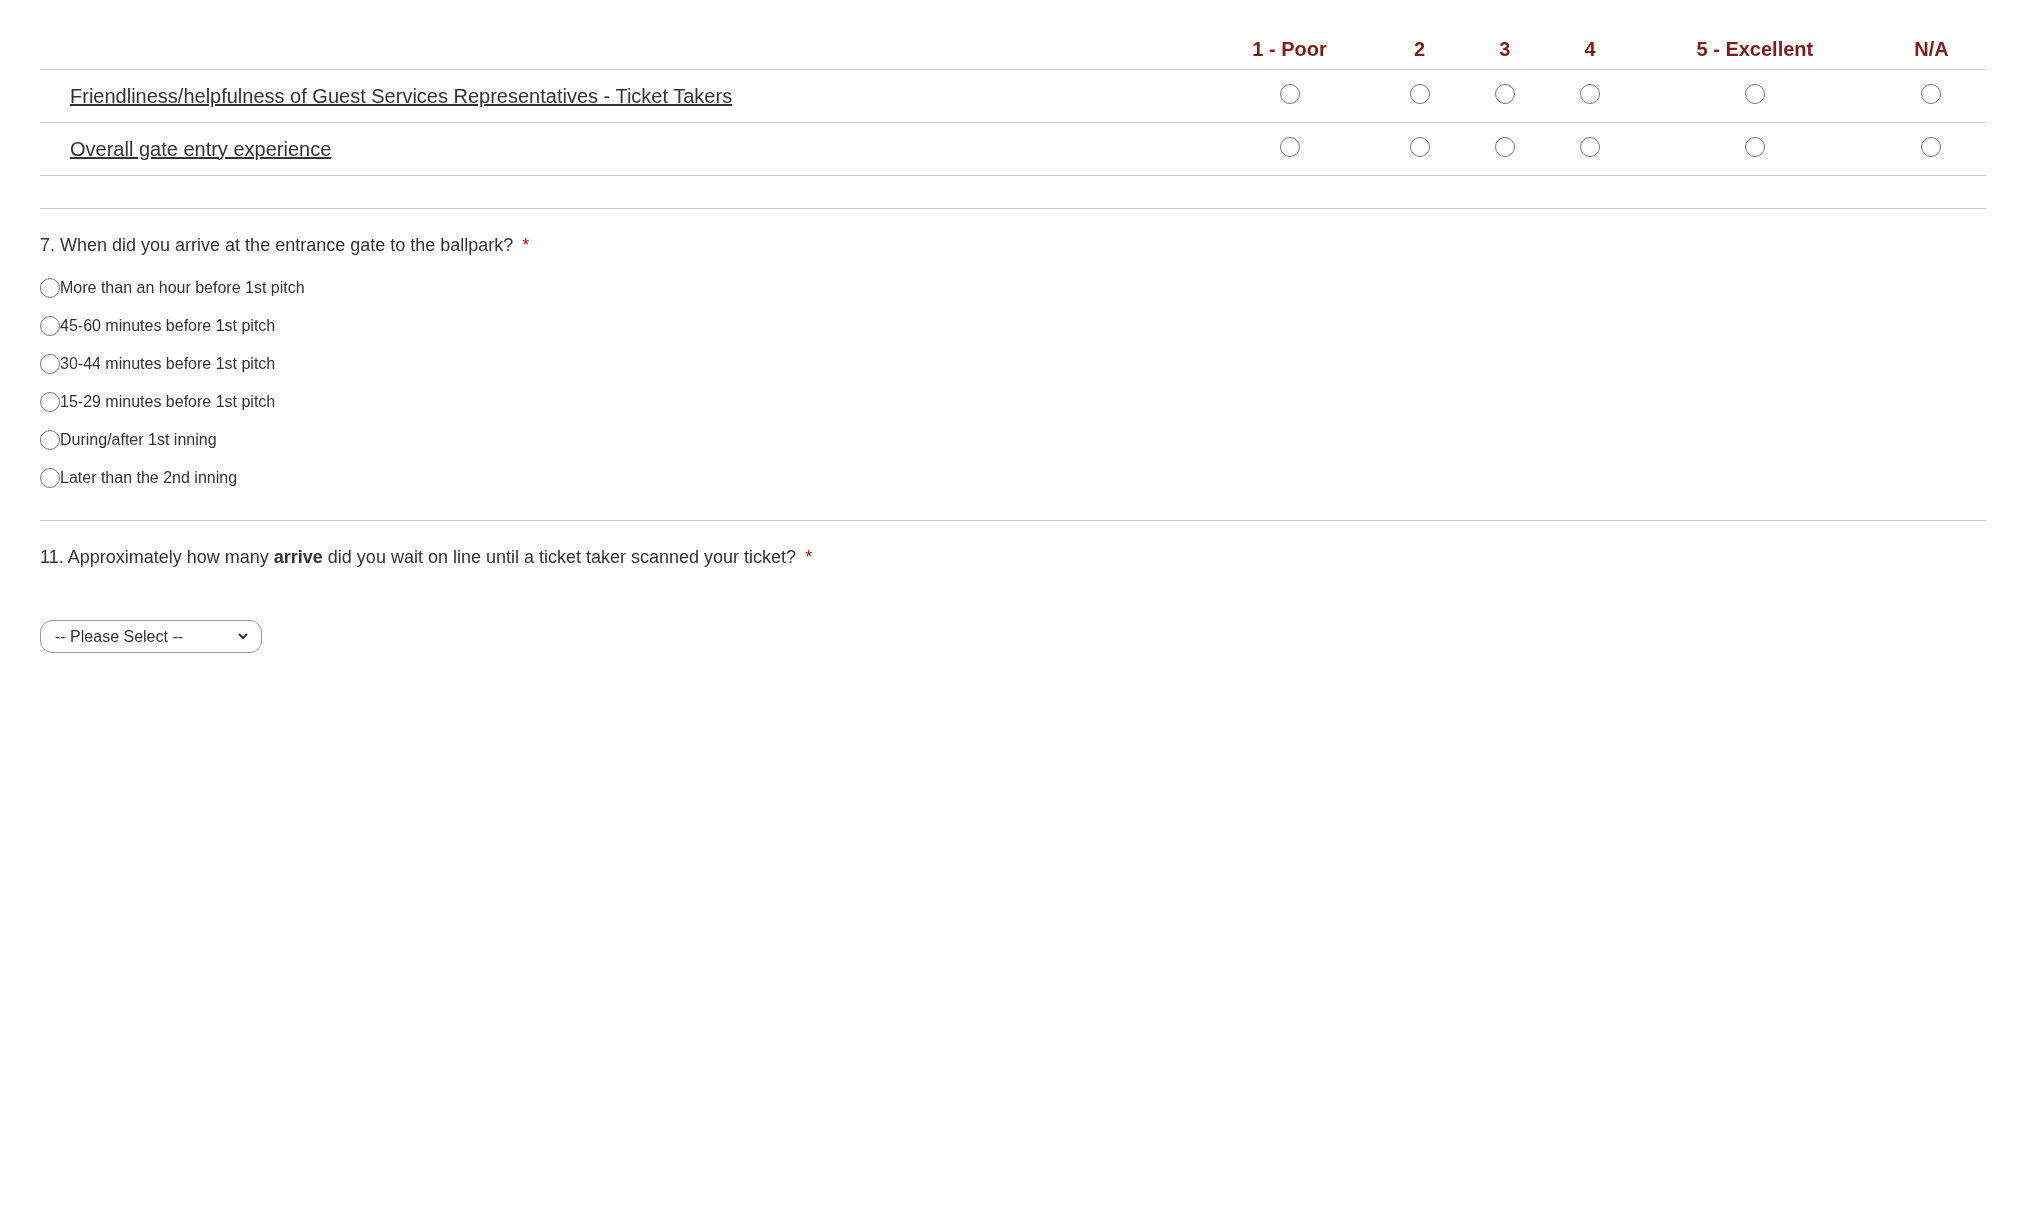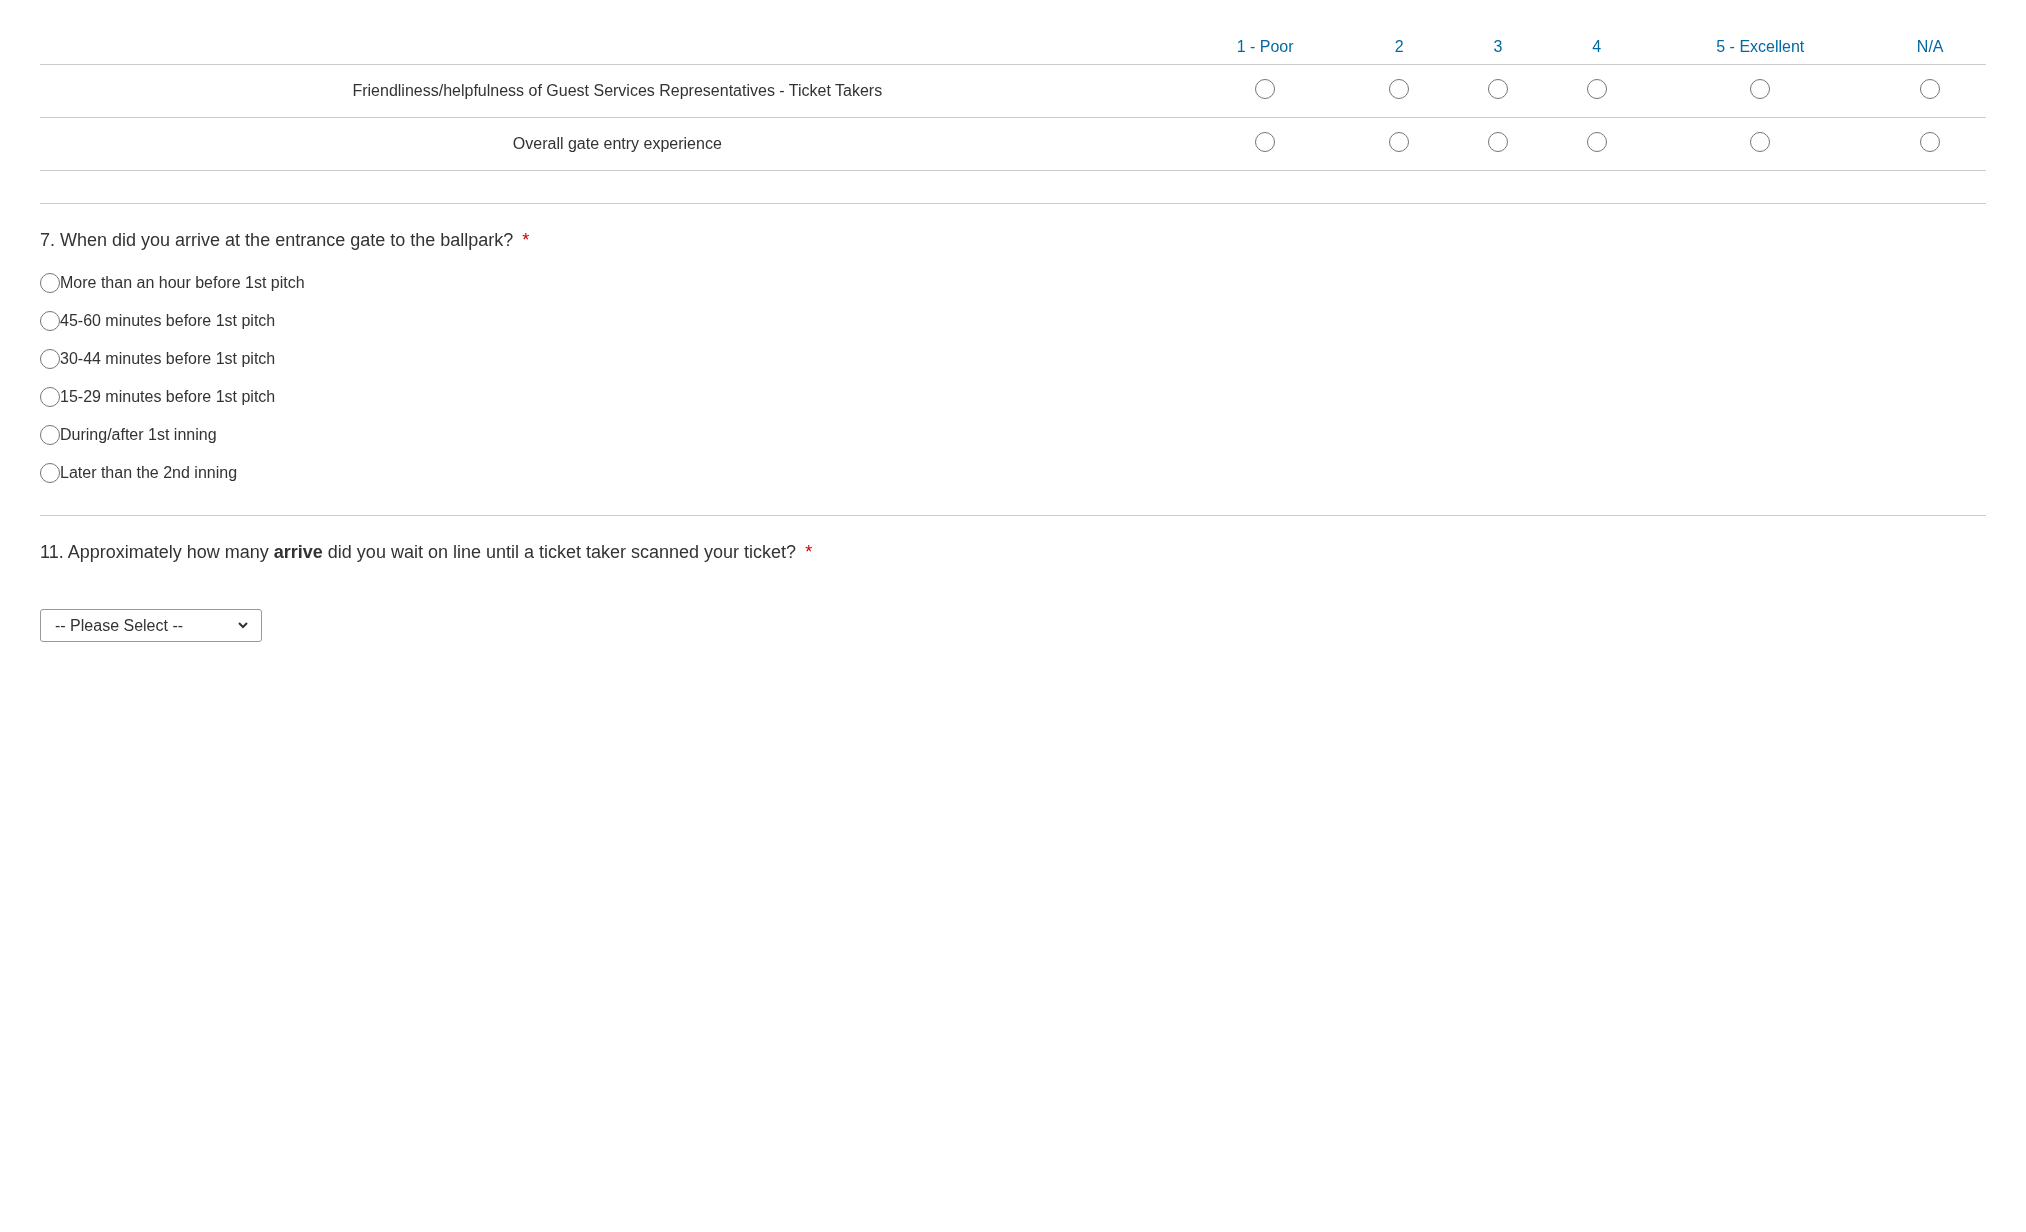--- a/index.html
+++ b/index.html
@@ -39,43 +39,44 @@
 
     
     .rating-table {
       border-collapse: collapse;
       width: 100%;
       margin-bottom: 16px;
     }
 
     .rating-table th {
       text-align: center;
-      font-weight: normal;
-      font-size: 16px;
+      font-weight: bold;
+      font-size: 20px;
       padding: 8px 16px;
-      color: #0369a1;
+      color: #7f1d1d;
       vertical-align: bottom;
     }
 
     .rating-table th.label-col {
       text-align: left;
       min-width: 600px;
     }
 
     .rating-table td {
       text-align: center;
       padding: 14px 16px;
       border-top: 1px solid #ccc;
       vertical-align: middle;
     }
 
     .rating-table td.row-label {
-      text-align: center;
-      font-size: 16px;
+      text-align: left;
+      font-size: 20px;
       padding-left: 30px;
+      text-decoration: underline;
     }
 
     .rating-table tr:last-child td {
       border-bottom: 1px solid #ccc;
     }
 
     .rating-table input[type="radio"] {
       width: 20px;
       height: 20px;
       cursor: pointer;
@@ -102,24 +103,24 @@
       height: 20px;
       cursor: pointer;
       flex-shrink: 0;
     }
 
     
     .select-wrapper {
       display: inline-flex;
       align-items: center;
       border: 1px solid #999;
-      border-radius: 3px;
+      border-radius: 12px;
       padding: 6px 10px;
       background: #fff;
-      margin-top: 24px;
+      margin-top: 30px;
     }
 
     .select-wrapper select {
       border: none;
       outline: none;
       font-size: 16px;
       background: transparent;
       cursor: pointer;
       min-width: 200px;
       color: #333;

